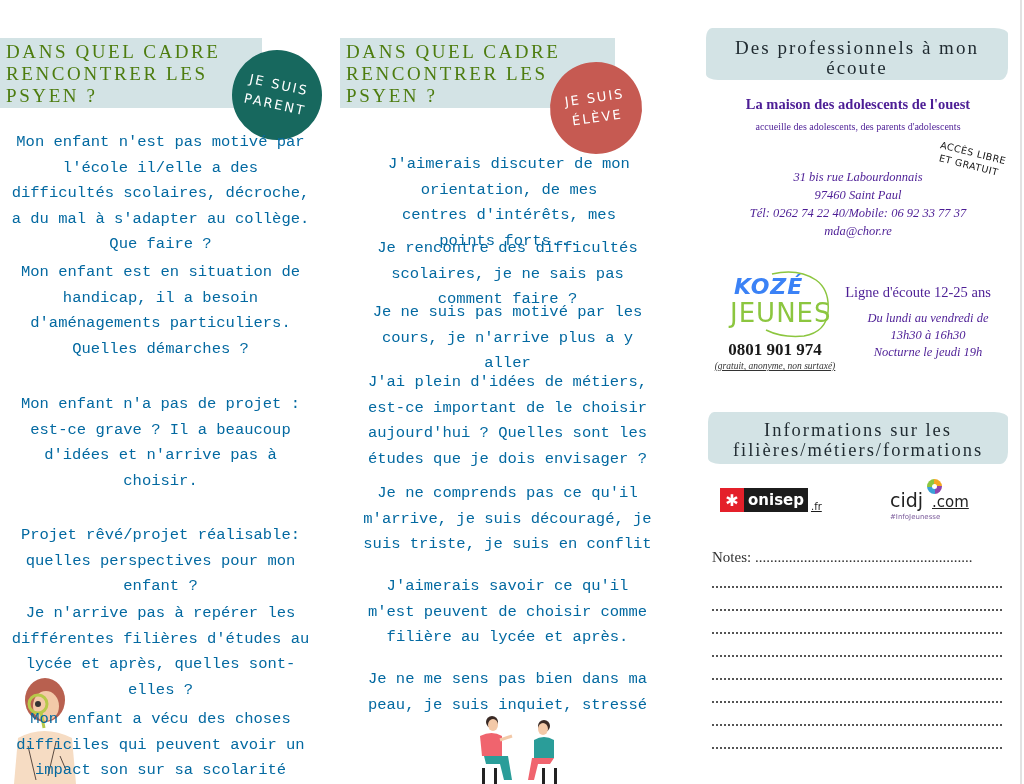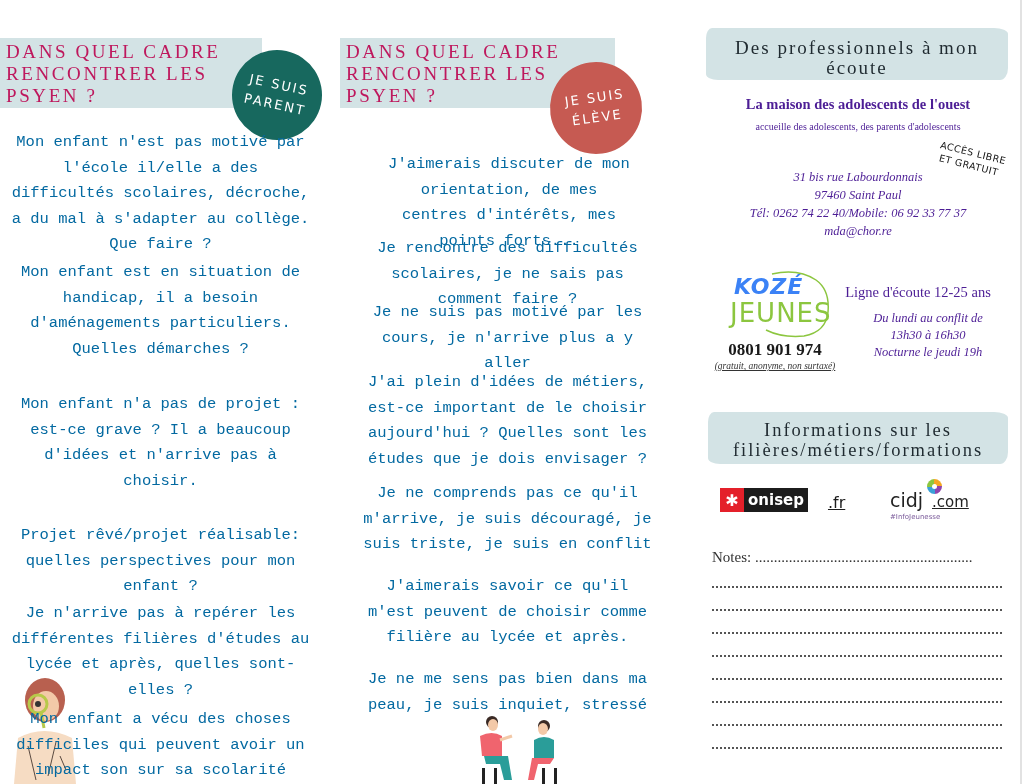--- a/index.html
+++ b/index.html
@@ -9,21 +9,21 @@
     font-family: "DejaVu Serif", "Liberation Serif", serif;
     color: #2b2b2b;
   }
   .right-border { position: absolute; left: 1020px; top: 0; width: 2px; height: 784px; background: #e2e2e2; }
 
   
   .col-header {
     position: absolute; background: #d3e3e5;
     font-family: "Liberation Serif", serif;
     letter-spacing: 2.6px; font-size: 19px; line-height: 22px;
-    color: #be185d; padding: 3px 6px; box-sizing: border-box;
+    color: #4d7c0f; padding: 3px 6px; box-sizing: border-box;
     white-space: pre-line;
   }
   .badge {
     position: absolute; border-radius: 50%;
     display: flex; flex-direction: column; align-items: center; justify-content: center;
     color: #fff; font-family: "DejaVu Sans", sans-serif; font-size: 13px; letter-spacing: 2px;
     line-height: 20px;
   }
   .badge span { display: block; }
 
@@ -51,21 +51,21 @@
     position: absolute; left: 722px; top: 268px; width: 112px; height: 72px;
   }
   .koze-top { position: absolute; left: 12px; top: 6px; font-family: "DejaVu Sans", sans-serif; font-weight: bold; font-style: italic; font-size: 22px; color: #3b82f6; letter-spacing: 1px; }
   .koze-bot { position: absolute; left: 8px; top: 30px; font-family: "DejaVu Sans", sans-serif; font-weight: normal; font-size: 26px; color: #8cc63f; letter-spacing: 1px; }
   .phone { position: absolute; left: 722px; top: 340px; width: 106px; text-align: center; font-family: "Liberation Serif", serif; font-weight: bold; font-size: 17px; color: #1a1a1a; }
   .phone-note { position: absolute; left: 697px; top: 361px; width: 156px; text-align: center; font-family: "Liberation Serif", serif; font-style: italic; font-size: 9.5px; text-decoration: underline; color: #333; }
 
   .onisep { position: absolute; left: 720px; top: 488px; display: flex; align-items: flex-end; }
   .onisep-box { background: #1c1c1c; color: #fff; height: 24px; display: flex; align-items: center; font-family: "DejaVu Sans", sans-serif; font-weight: bold; font-size: 15px; padding-right: 4px; }
   .onisep-star { background: #e4202a; color: #fff; width: 24px; height: 24px; display: flex; align-items: center; justify-content: center; font-size: 16px; margin-right: 4px; }
-  .onisep-fr { font-family: "DejaVu Sans", sans-serif; font-size: 16px; text-decoration: underline; margin-left: 20px; color: #1c1c1c; }
+  .onisep-fr { font-family: "DejaVu Sans", sans-serif; font-size: 10px; text-decoration: underline; margin-left: 3px; color: #1c1c1c; }
 
   .cidj { position: absolute; left: 890px; top: 479px; width: 90px; height: 44px; }
   .cidj-text { position: absolute; left: 0; top: 10px; font-family: "DejaVu Sans", sans-serif; font-size: 19px; color: #222; }
   .cidj-com { position: absolute; left: 42px; top: 14px; font-family: "DejaVu Sans", sans-serif; font-size: 15px; color: #222; text-decoration: underline; }
   .cidj-dot { position: absolute; left: 37px; top: 0; width: 15px; height: 15px; border-radius: 50%;
     background: conic-gradient(#f5a623 0 25%, #8e44ad 25% 50%, #3aa0d8 50% 75%, #8cc63f 75% 100%); }
   .cidj-dot::after { content: ""; position: absolute; left: 5px; top: 5px; width: 5px; height: 5px; border-radius: 50%; background: #fff; }
   .cidj-tag { position: absolute; left: 0; top: 34px; font-family: "DejaVu Sans", sans-serif; font-size: 7px; color: #7a5a9a; }
 
   .notes-label { position: absolute; left: 712px; top: 549px; font-family: "Liberation Serif", serif; font-size: 15px; color: #333; }
@@ -163,21 +163,21 @@
       <path d="M50 6 Q76 0 94 12 Q108 22 106 44 Q104 64 82 68 Q60 70 44 62" fill="none" stroke="#8cc63f" stroke-width="1.5"></path>
     </svg>
     <span class="koze-top">KOZÉ</span>
     <span class="koze-bot">JEUNES</span>
   </div>
   <div class="phone">0801 901 974</div>
   <div class="phone-note">(gratuit, anonyme, non surtaxé)</div>
 
   <div class="rc" style="left:830px;top:284px;width:176px;font-size:14.5px;">Ligne d'écoute 12-25 ans</div>
   <div class="rc italic" style="left:848px;top:310px;width:160px;font-size:12.5px;line-height:17px;">
-    <div>Du lundi au conflit de</div>
+    <div>Du lundi au vendredi de</div>
     <div>13h30 à 16h30</div>
     <div>Nocturne le jeudi 19h</div>
   </div>
 
   <div class="brush" style="left:708px;top:412px;width:300px;height:52px;padding:8px 4px 0;box-sizing:border-box;font-size:18.5px;">Informations sur les filières/métiers/formations</div>
 
   <div class="onisep">
     <div class="onisep-box">
       <span class="onisep-star">✱</span>
       <span>onisep</span>

